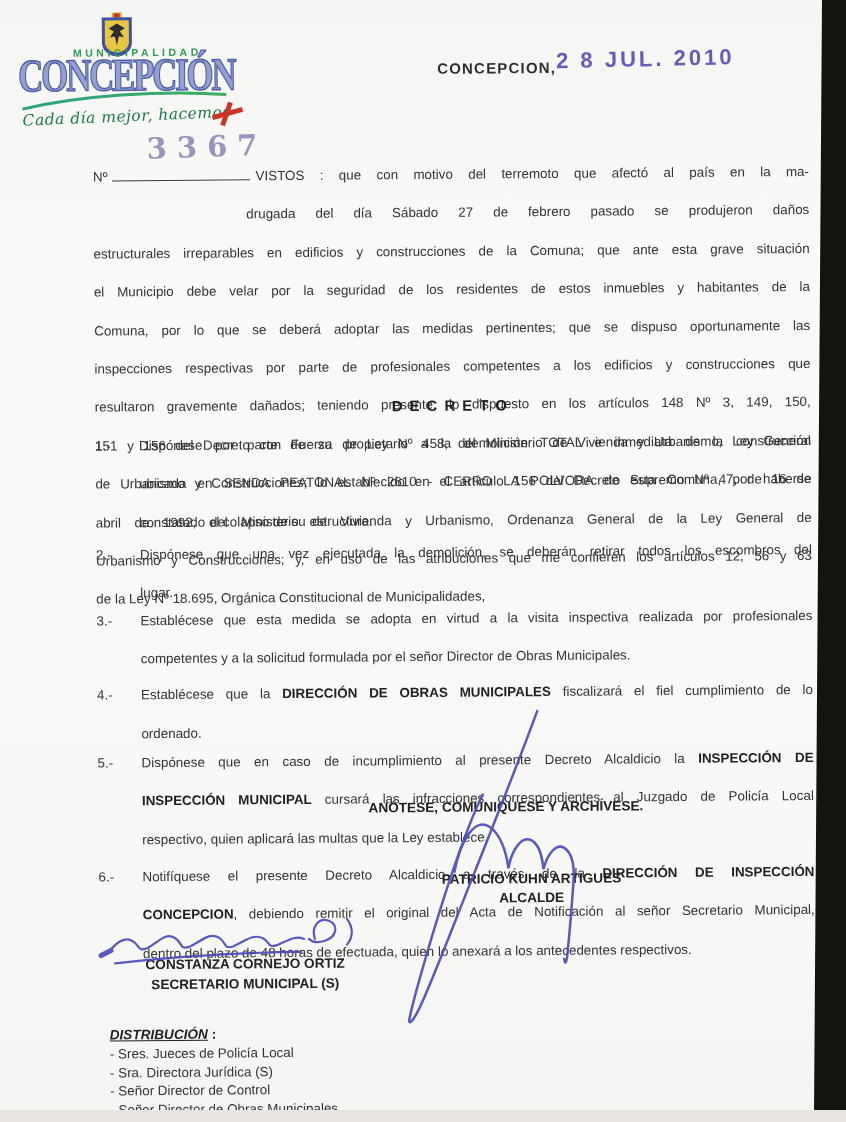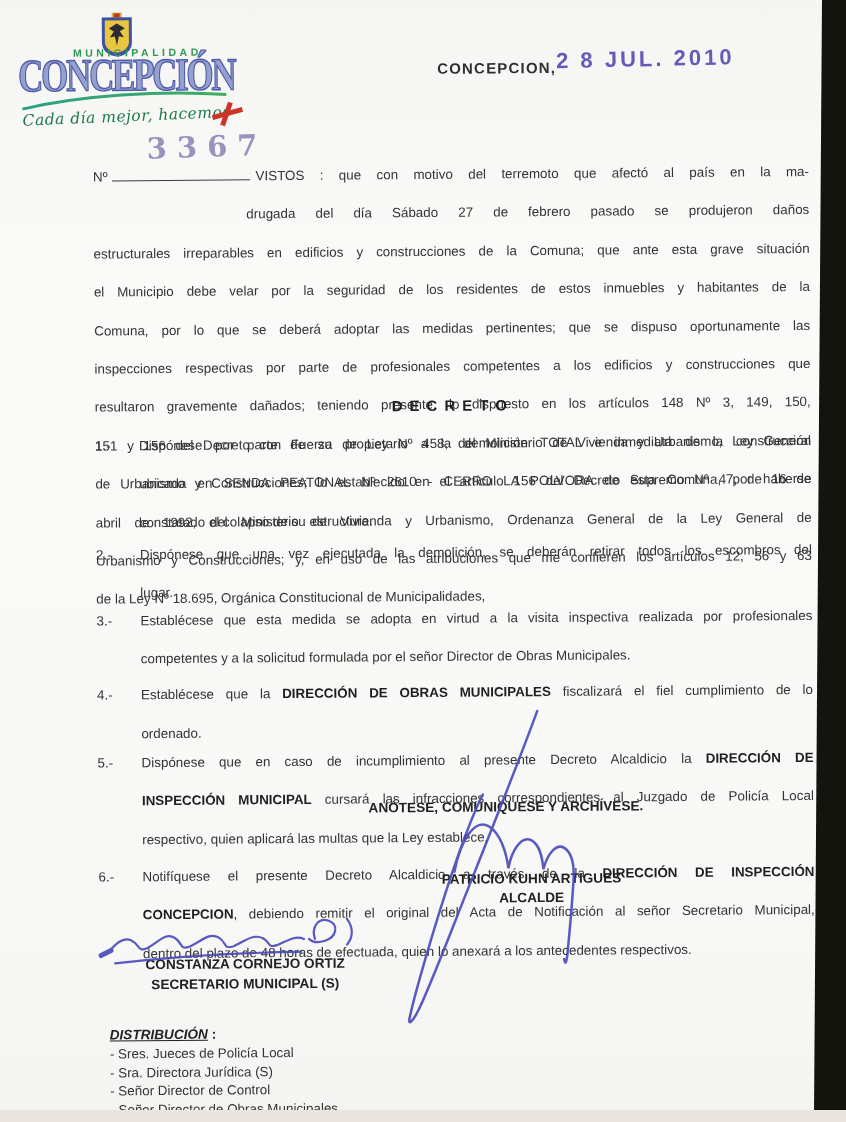--- a/index.html
+++ b/index.html
@@ -160,21 +160,21 @@
         <div class="item">
           <span class="inum">4.-</span>
           <div class="ilines">
             <div class="tline j">Establécese que la <b>DIRECCIÓN DE OBRAS MUNICIPALES</b> fiscalizará el fiel cumplimiento de lo</div>
             <div class="tline">ordenado.</div>
           </div>
         </div>
         <div class="item">
           <span class="inum">5.-</span>
           <div class="ilines">
-            <div class="tline j">Dispónese que en caso de incumplimiento al presente Decreto Alcaldicio la <b>DIRECCIÓN DE</b></div>
+            <div class="tline j">Dispónese que en caso de incumplimiento al presente Decreto Alcaldicio la <b>INSPECCIÓN DE</b></div>
             <div class="tline j"><b>INSPECCIÓN MUNICIPAL</b> cursará las infracciones correspondientes al Juzgado de Policía Local</div>
             <div class="tline">respectivo, quien aplicará las multas que la Ley establece.</div>
           </div>
         </div>
         <div class="item">
           <span class="inum">6.-</span>
           <div class="ilines">
             <div class="tline j">Notifíquese el presente Decreto Alcaldicio a través de la <b>DIRECCIÓN DE INSPECCIÓN</b></div>
             <div class="tline j"><b>CONCEPCION</b>, debiendo remitir el original del Acta de Notificación al señor Secretario Municipal,</div>
             <div class="tline">dentro del plazo de 48 horas de efectuada, quien lo anexará a los antecedentes respectivos.</div>

